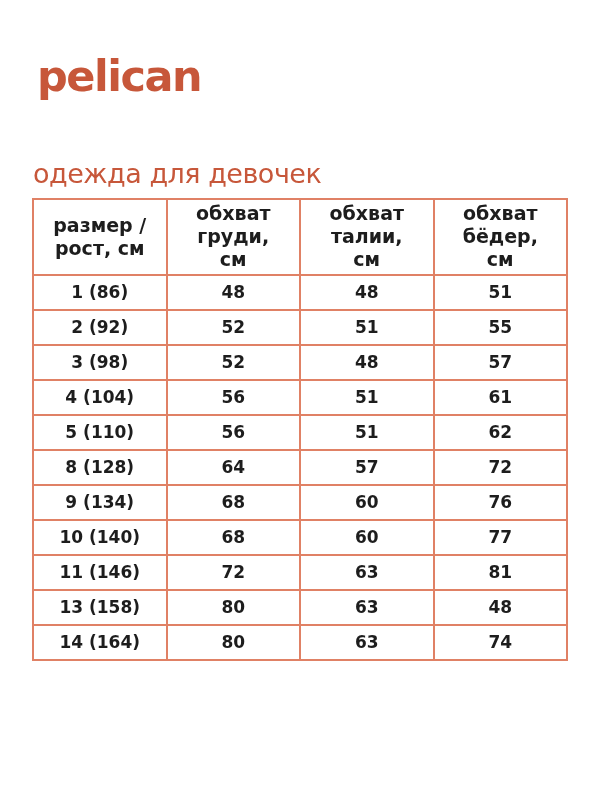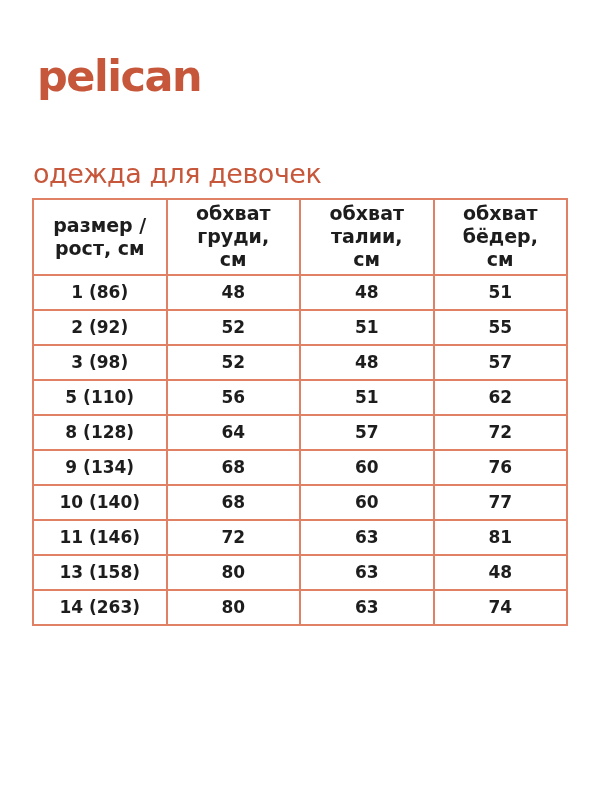--- a/index.html
+++ b/index.html
@@ -105,20 +105,26 @@
           <td>51</td>
           <td>55</td>
         </tr>
         <tr>
           <td>3 (98)</td>
           <td>52</td>
           <td>48</td>
           <td>57</td>
         </tr>
         <tr>
+          <td>4 (104)</td>
+          <td>56</td>
+          <td>51</td>
+          <td>61</td>
+        </tr>
+        <tr>
           <td>5 (110)</td>
           <td>56</td>
           <td>51</td>
           <td>62</td>
         </tr>
         <tr>
           <td>8 (128)</td>
           <td>64</td>
           <td>57</td>
           <td>72</td>
@@ -141,21 +147,21 @@
           <td>63</td>
           <td>81</td>
         </tr>
         <tr>
           <td>13 (158)</td>
           <td>80</td>
           <td>63</td>
           <td>48</td>
         </tr>
         <tr>
-          <td>14 (263)</td>
+          <td>14 (164)</td>
           <td>80</td>
           <td>63</td>
           <td>74</td>
         </tr>
       </tbody>
   </table>
 
 </div>
 
 </body></html>

